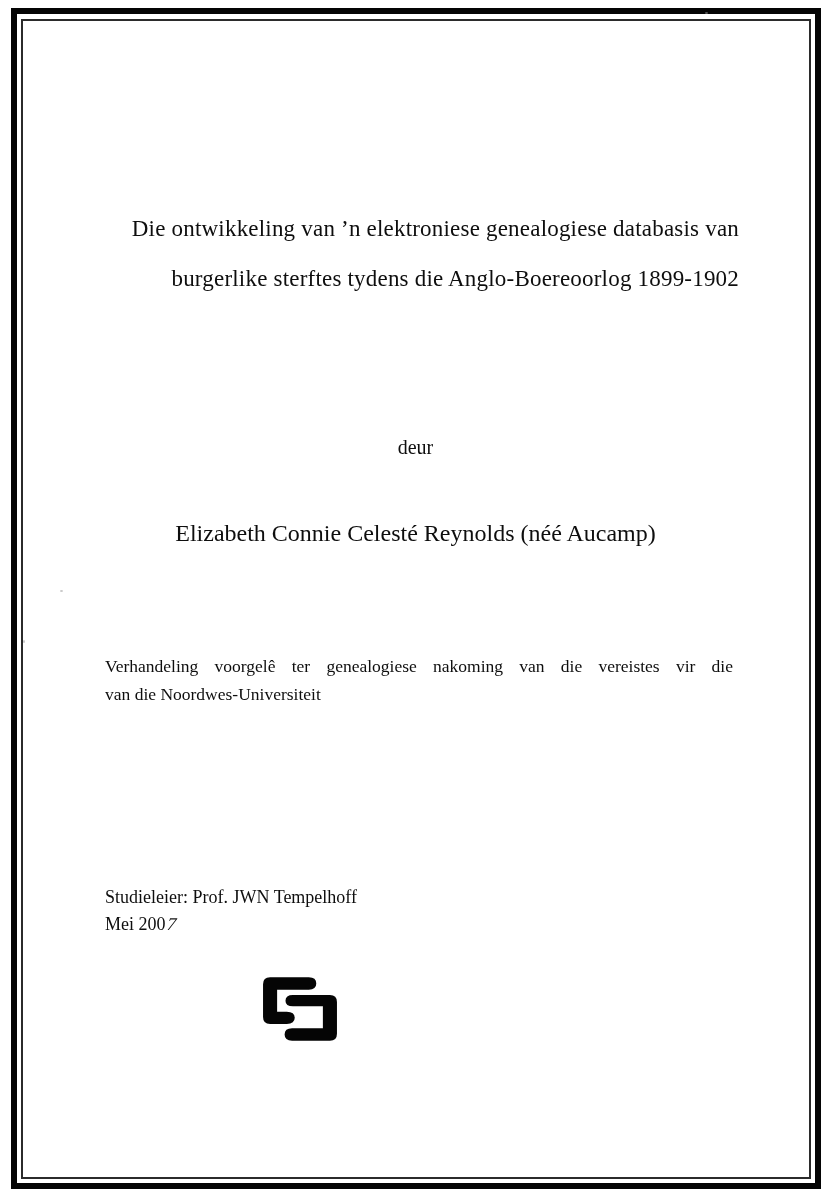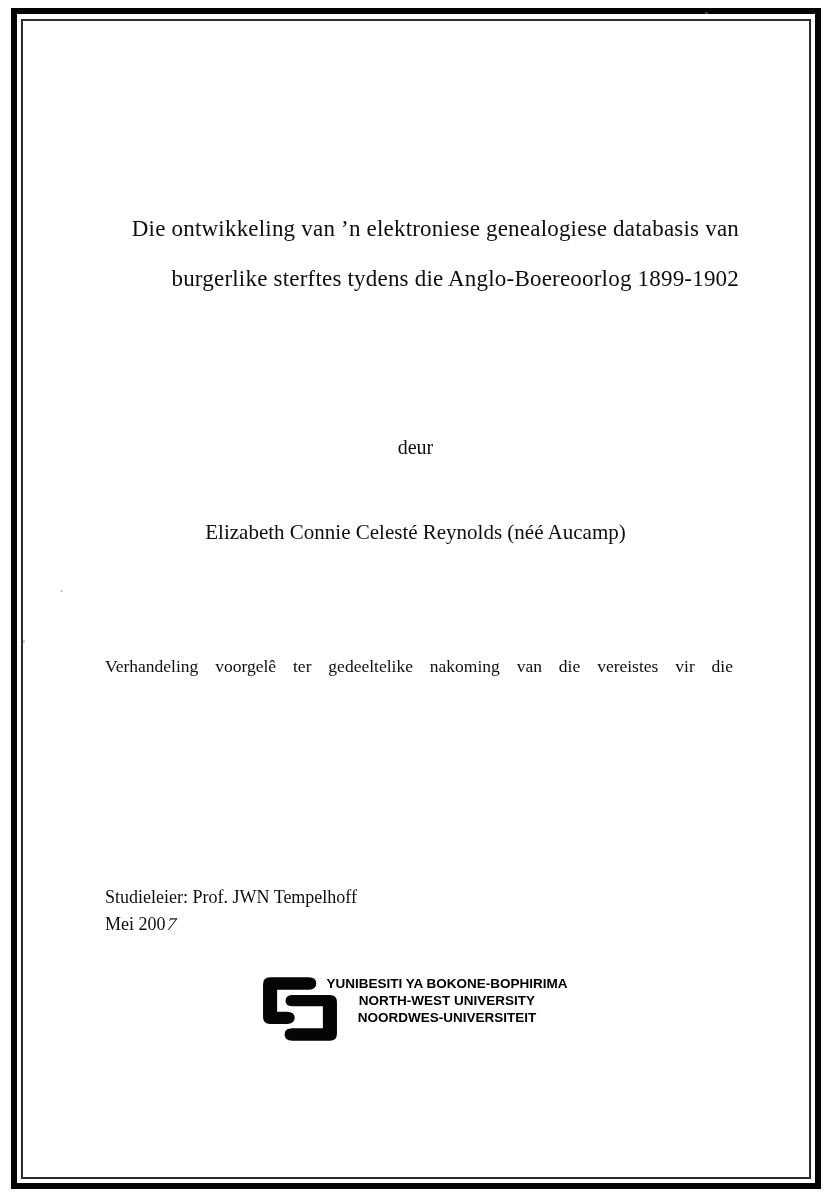--- a/index.html
+++ b/index.html
@@ -30,21 +30,21 @@
     position: absolute; top: 204px; left: 92px; right: 92px;
     text-align: right;
     font-size: 23px; line-height: 50px; letter-spacing: 0.2px;
   }
   .byline {
     position: absolute; top: 436px; left: 0; right: 0;
     text-align: center; font-size: 20px;
   }
   .author {
     position: absolute; top: 520px; left: 0; right: 0;
-    text-align: center; font-size: 21px;
+    text-align: center; font-size: 24px;
   }
   .statement {
     position: absolute; top: 653px; left: 105px; width: 628px;
     font-size: 17.5px; line-height: 27.5px;
   }
   .line-just { text-align: justify; text-align-last: justify; }
   .it { font-style: italic; }
   .credits {
     position: absolute; top: 884px; left: 105px;
     font-size: 18px; line-height: 27px;
@@ -75,33 +75,29 @@
   <div class="title">
     <div>Die ontwikkeling van ’n elektroniese genealogiese databasis van</div>
     <div>burgerlike sterftes tydens die Anglo-Boereoorlog 1899-1902</div>
   </div>
 
   <div class="byline">deur</div>
 
   <div class="author">Elizabeth Connie Celesté Reynolds (néé Aucamp)</div>
 
   <div class="statement">
-    <div class="line-just">Verhandeling voorgelê ter gedeeltelike nakoming van die vereistes vir die</div>
+    <div class="line-just">Verhandeling voorgelê ter genealogiese nakoming van die vereistes vir die</div>
+    <div>van die Noordwes-Universiteit</div>
   </div>
 
   <div class="credits">
     <div>Studieleier: Prof. JWN Tempelhoff</div>
     <div><span>Mei 200</span><span class="seven">7</span></div>
   </div>
 
   <div class="logo">
     <svg class="logo-mark" width="88" height="74" viewBox="0 0 100 84" xmlns="http://www.w3.org/2000/svg">
       <path fill="#050505" d="M 16 6 L 60 6 Q 68.5 6 68.5 13 Q 68.5 20 60 20 L 24 20 L 24 45 L 35 45 Q 44 45 44 52 Q 44 59 35 59 L 16 59 Q 8 59 8 51 L 8 14 Q 8 6 16 6 Z"></path>
       <path fill="#050505" d="M 42 26 L 84 26 Q 92 26 92 34 L 92 70 Q 92 78 84 78 L 41 78 Q 32.5 78 32.5 71 Q 32.5 64 41 64 L 76 64 L 76 39 L 42 39 Q 33.5 39 33.5 32.5 Q 33.5 26 42 26 Z"></path>
     </svg>
-    <div class="logo-text">
-      <div>YUNIBESITI YA BOKONE-BOPHIRIMA</div>
-      <div>NORTH-WEST UNIVERSITY</div>
-      <div>NOORDWES-UNIVERSITEIT</div>
-    </div>
   </div>
 
 </div>
 
 </body></html>

